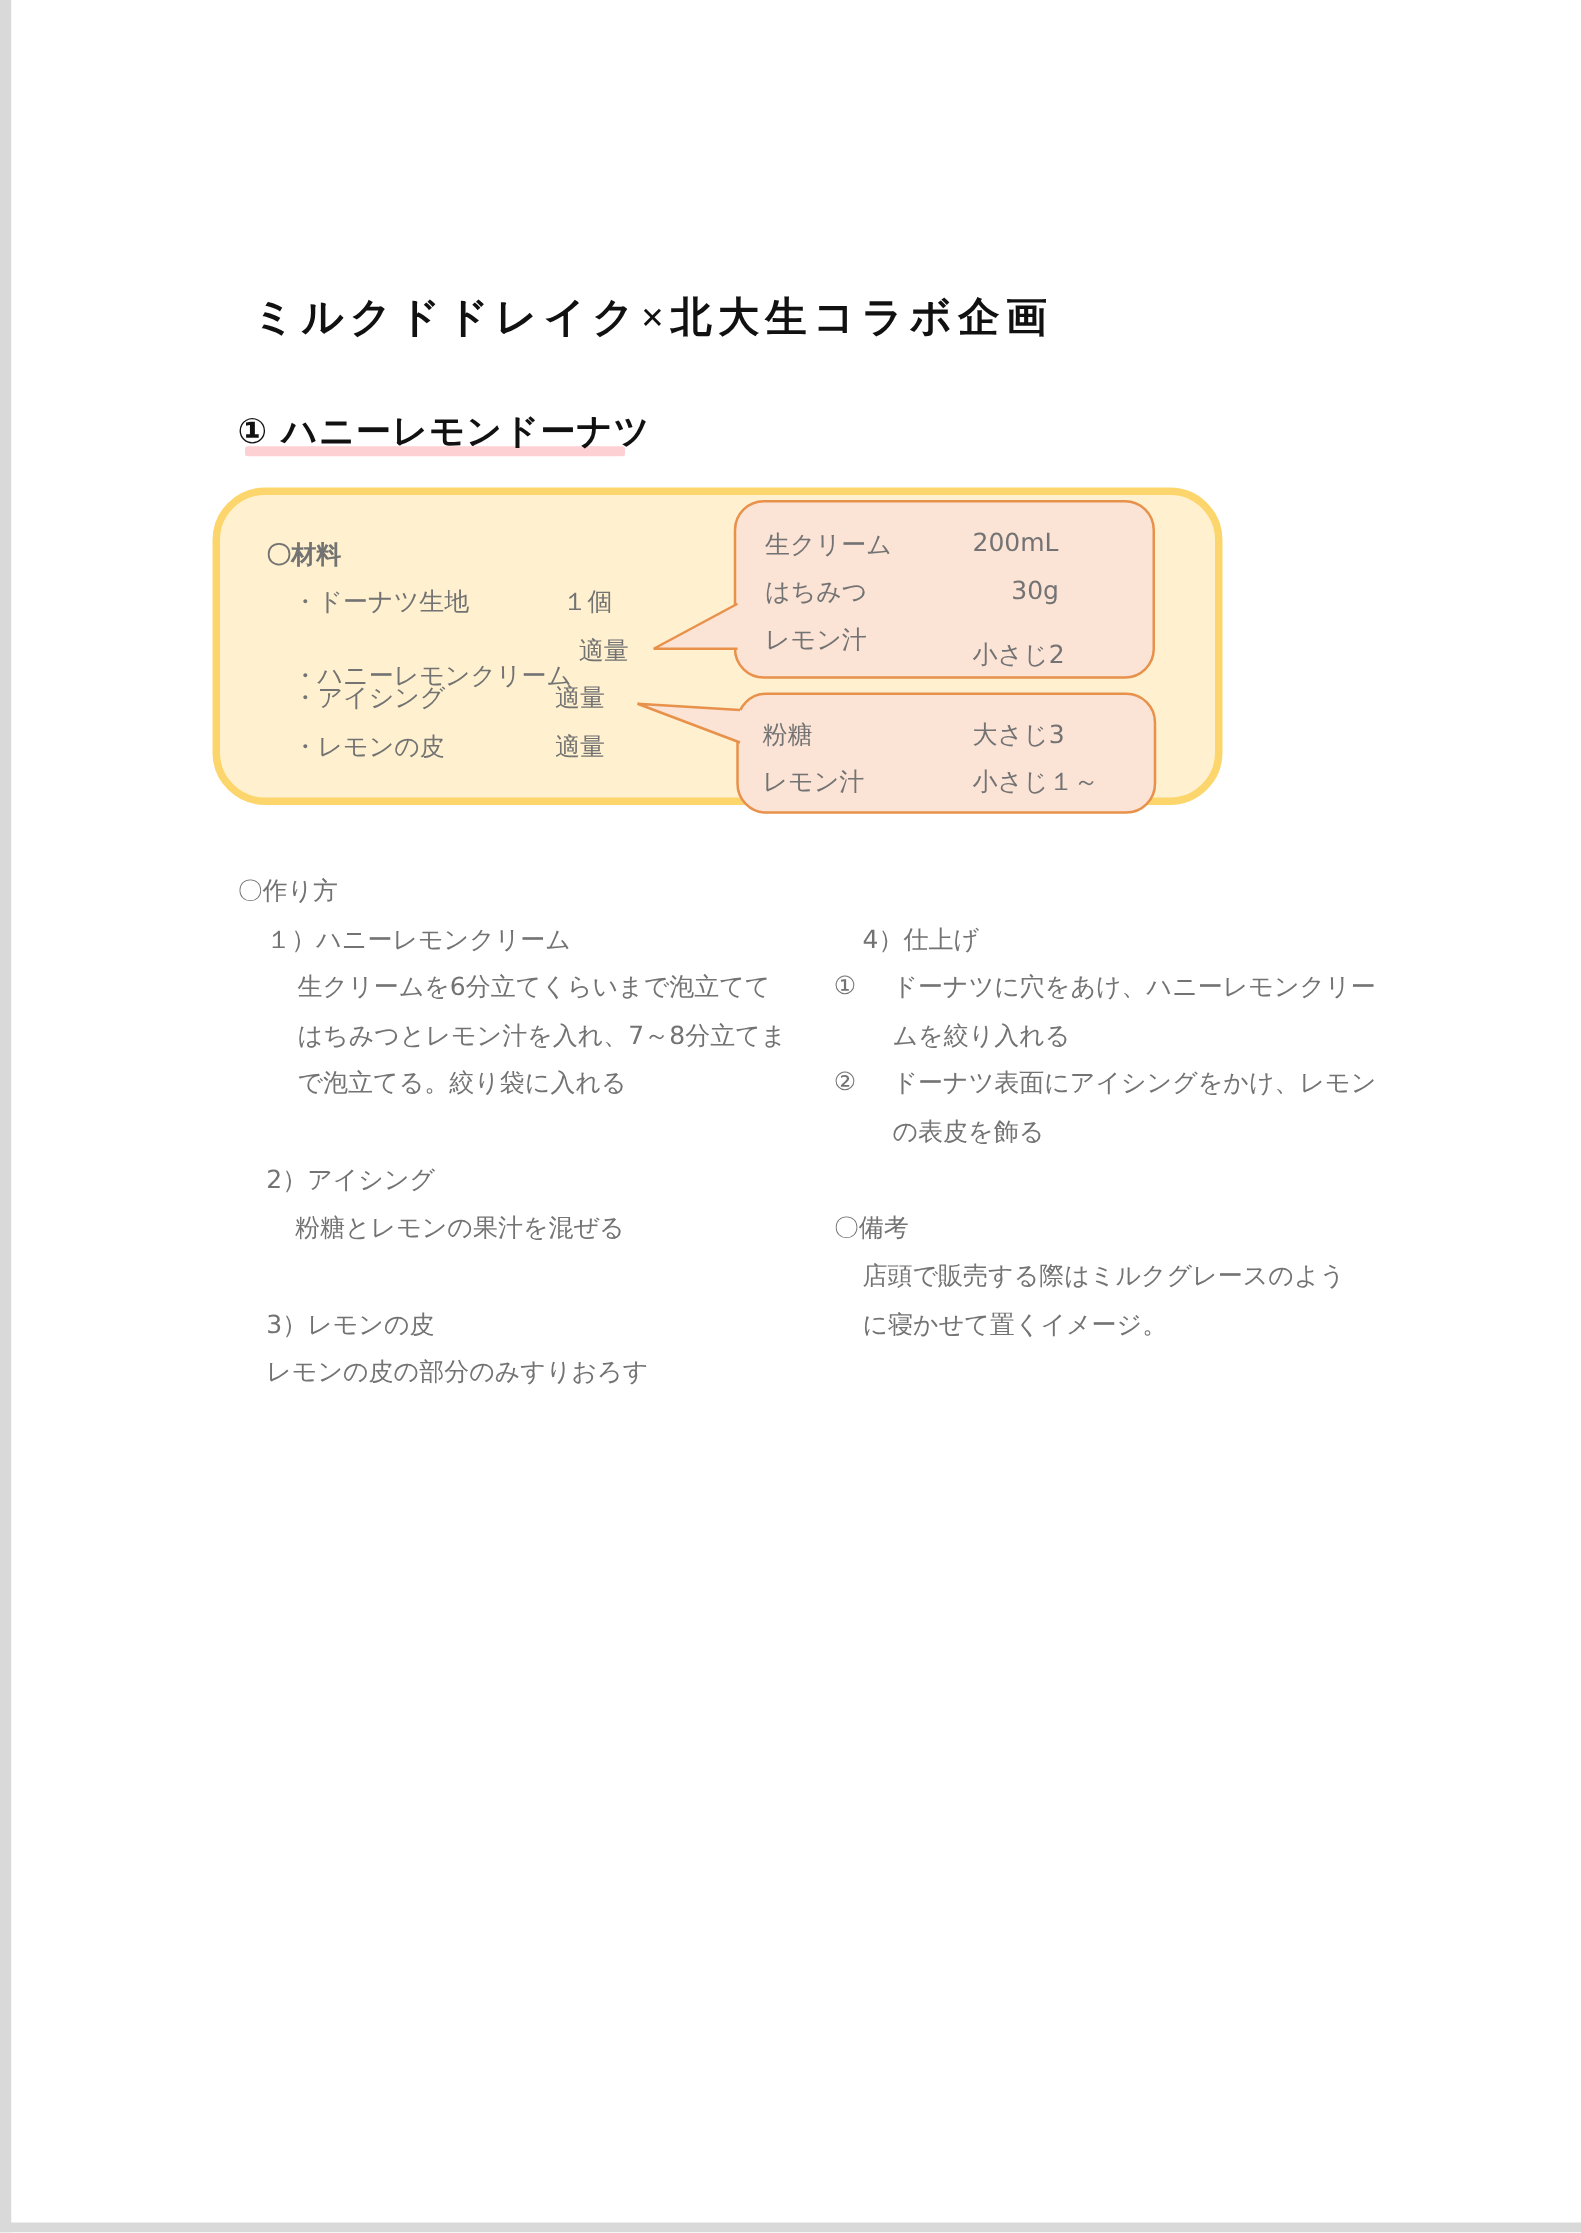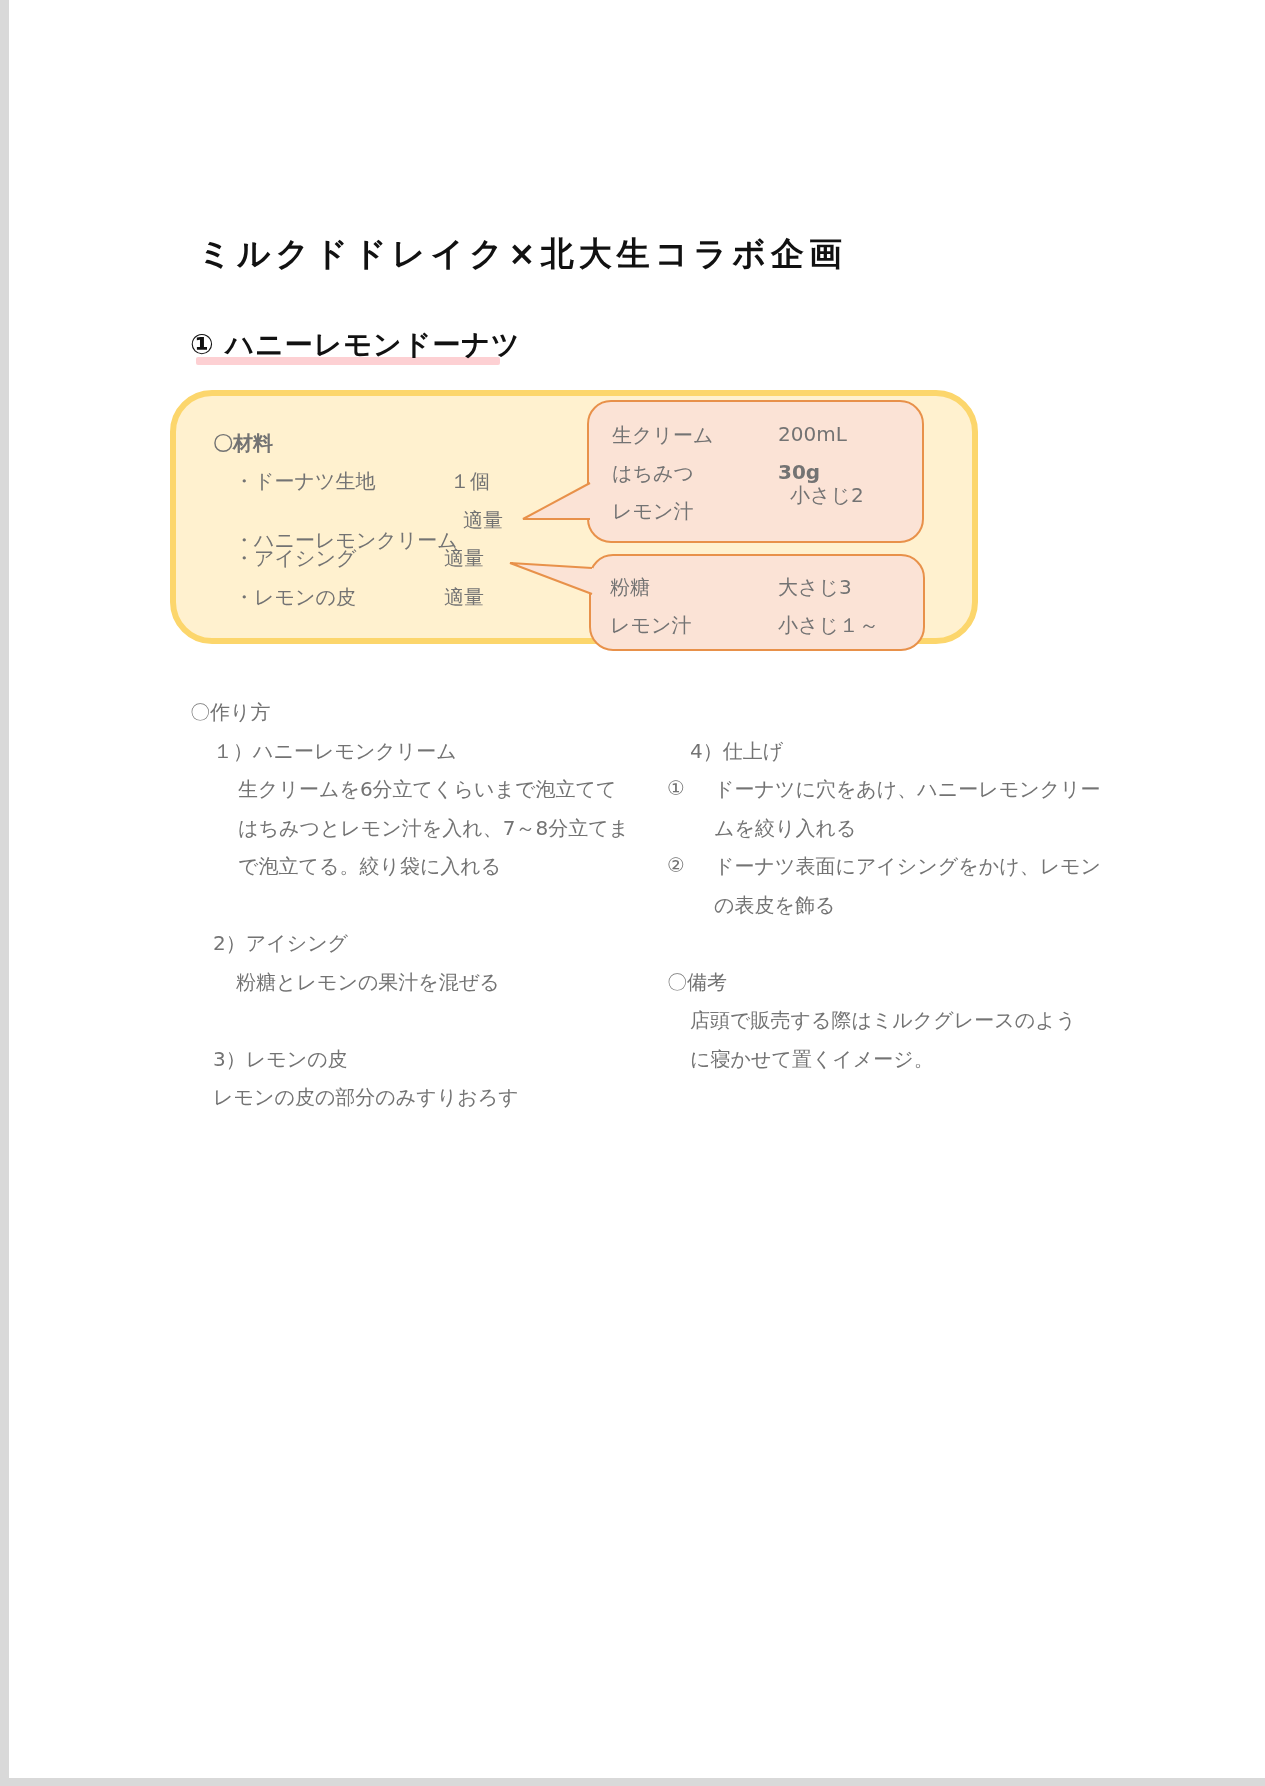--- a/index.html
+++ b/index.html
@@ -2,21 +2,21 @@
 <html><head>
 <meta charset="utf-8">
 <style>
   html, body { margin:0; padding:0; }
   body { width:1265px; height:1786px; position:relative; background:#ffffff; overflow:hidden;
          font-family:"DejaVu Sans","Liberation Sans",sans-serif; color:#222; }
   .left-strip { position:absolute; left:0; top:0; width:9px; height:1786px; background:#d9d9d9; }
   .bottom-strip { position:absolute; left:0; top:1778px; width:1265px; height:8px; background:#d9d9d9; }
   .page { position:absolute; left:10px; top:0; width:1255px; height:1778px; background:#fff; }
   .abs { position:absolute; white-space:nowrap; }
-  .title { left:0; width:1020px; top:232px; text-align:center; font-size:33px; font-weight:bold; letter-spacing:5px; color:#111; padding-left:25px; box-sizing:border-box; }
+  .title { left:0; width:1020px; top:232px; text-align:center; font-size:33px; font-weight:bold; letter-spacing:5px; color:#111; padding-left:25px; box-sizing:border-box;font-family:Liberation Serif, serif; }
   .recipe-head { left:190px; top:326px; font-size:28px; font-weight:bold; color:#111; letter-spacing:1px; }
   .recipe-underline { position:absolute; left:196px; top:357px; width:304px; height:8px; background:#fdd0d3; border-radius:2px; }
   .ing-box { position:absolute; left:170px; top:390px; width:808px; height:254px; background:#fff1cf; border:6px solid #fcd66c; border-radius:42px; box-sizing:border-box; }
   .t20 { font-size:20px; color:#737373; }
   .bold { font-weight:bold; }
   .bubble { position:absolute; background:#fbe3d6; border:2px solid #e8914a; border-radius:24px; box-sizing:border-box; }
   svg.tails { position:absolute; left:0; top:0; width:1265px; height:1786px; pointer-events:none; }
 </style>
 </head>
 <body>
@@ -49,23 +49,23 @@
 <svg class="tails" viewBox="0 0 1265 1786">
   <polygon points="591,483 523,519 591,519" fill="#fbe3d6" stroke="none"></polygon>
   <polyline points="590,483 523,519 590,519" fill="none" stroke="#e8914a" stroke-width="2"></polyline>
   <polygon points="593,568 510,563 593,594" fill="#fbe3d6" stroke="none"></polygon>
   <polyline points="592,568 510,563 592,594" fill="none" stroke="#e8914a" stroke-width="2"></polyline>
 </svg>
 
 <div class="abs t20" style="left:612px;top:422px;">生クリーム</div>
 <div class="abs t20" style="left:778px;top:422px;">200mL</div>
 <div class="abs t20" style="left:612px;top:460px;">はちみつ</div>
-<div class="abs t20" style="left:778px;top:460px;font-weight:bold;">30g</div>
+<div class="abs t20" style="left:809px;top:460px;">30g</div>
 <div class="abs t20" style="left:612px;top:498px;">レモン汁</div>
-<div class="abs t20" style="left:778px;top:482px;margin-left:12px;">小さじ2</div>
+<div class="abs t20" style="left:778px;top:510px;">小さじ2</div>
 
 <div class="abs t20" style="left:610px;top:574px;">粉糖</div>
 <div class="abs t20" style="left:778px;top:574px;">大さじ3</div>
 <div class="abs t20" style="left:610px;top:612px;">レモン汁</div>
 <div class="abs t20" style="left:778px;top:612px;">小さじ１～</div>
 
 <div class="abs t20" style="left:190px;top:699px;">〇作り方</div>
 
 <div class="abs t20" style="left:213px;top:738px;">１）ハニーレモンクリーム</div>
 <div class="abs t20" style="left:238px;top:776px;">生クリームを6分立てくらいまで泡立てて</div>

